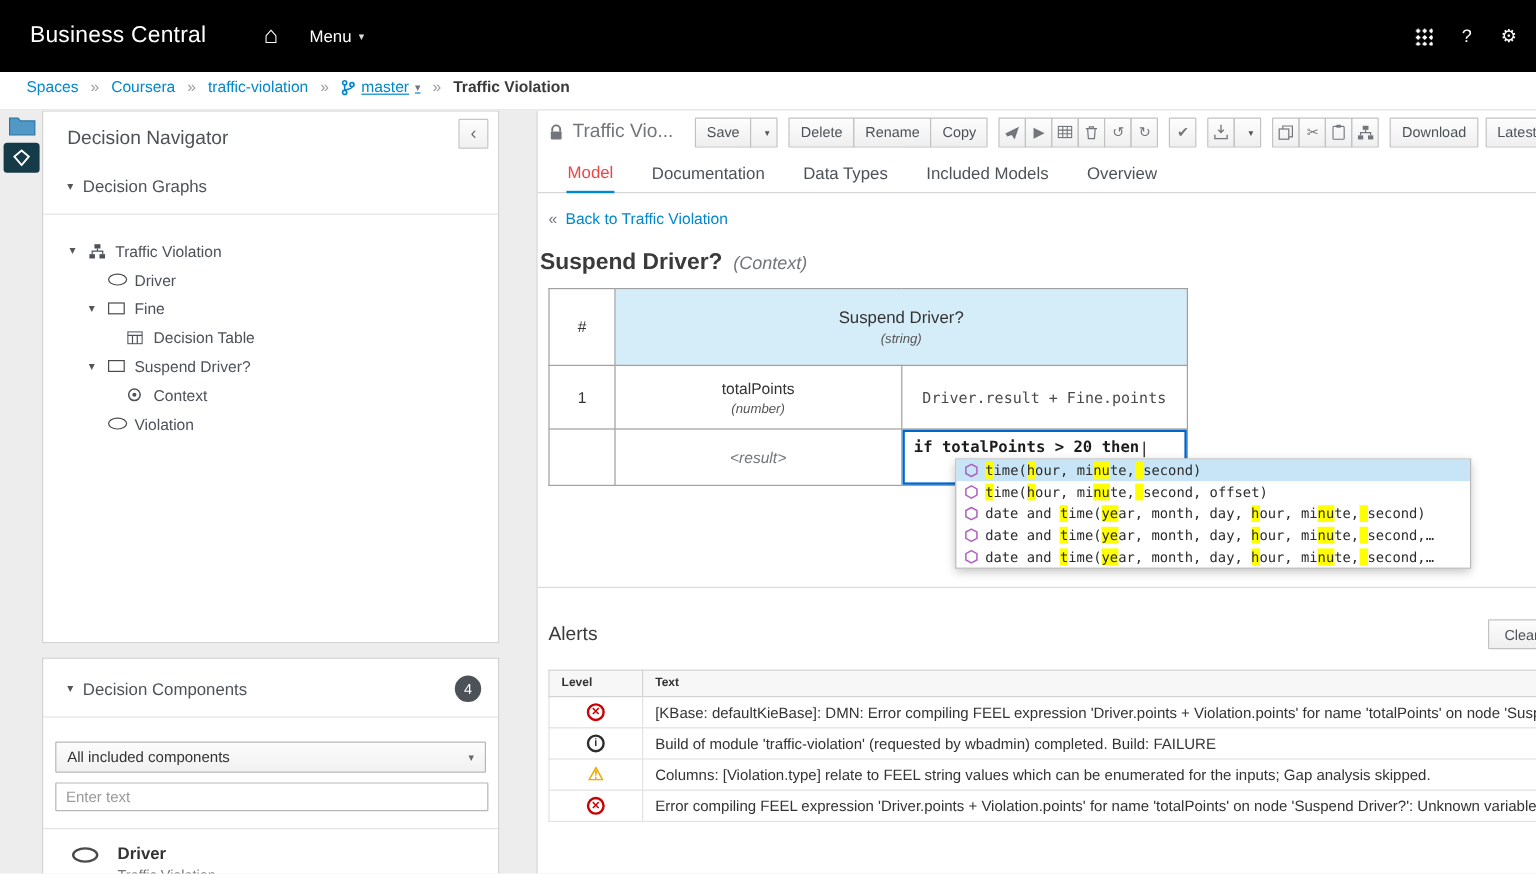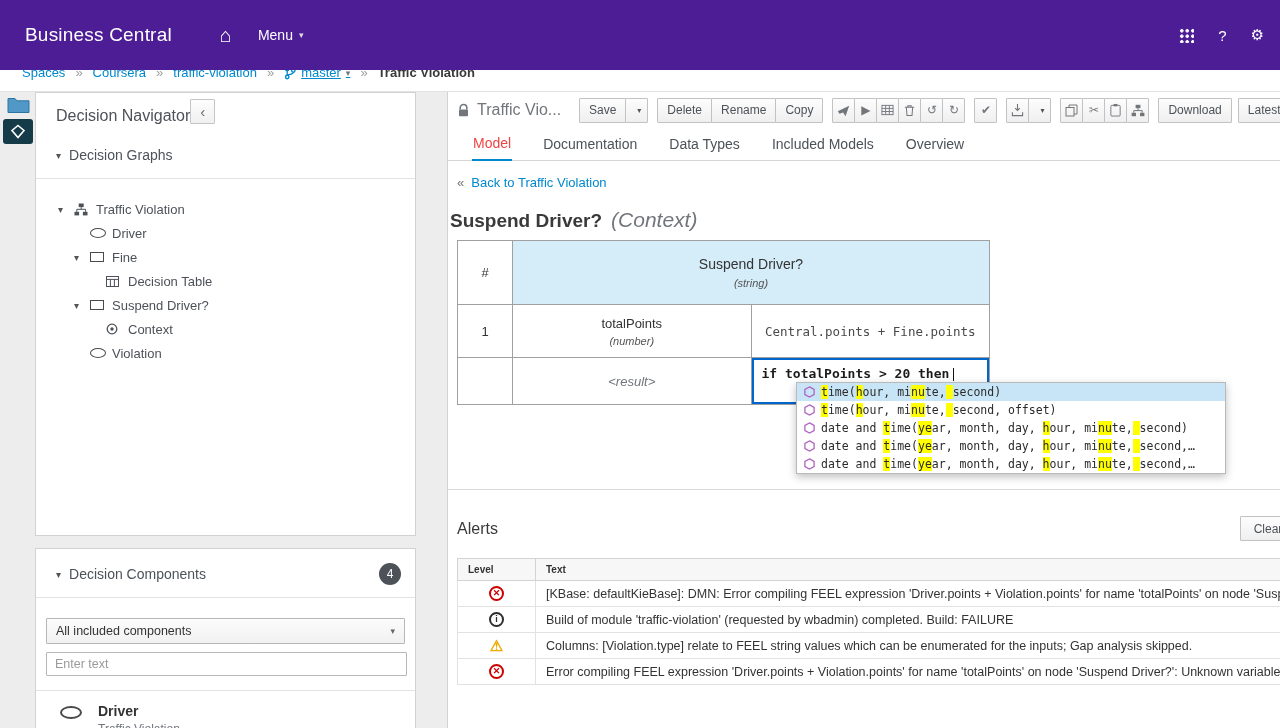--- a/index.html
+++ b/index.html
@@ -1,20 +1,20 @@
 <!DOCTYPE html>
 <html><head>
 <meta charset="utf-8">
 <style>
   * { box-sizing: border-box; margin: 0; padding: 0; }
   html,body { width:1280px; height:728px; overflow:hidden; }
   body { font-family:"Liberation Sans", sans-serif; font-size:13px; color:#333; background:#ededed; position:relative; }
 
   
-  .topbar { position:absolute; top:0; left:0; right:0; height:70px; background:#4c1d95; display:flex; align-items:center; color:#fff; z-index:20; }
+  .topbar { position:absolute; top:0; left:0; right:0; height:60px; background:#000000; display:flex; align-items:center; color:#fff; z-index:20; }
   .brand { font-size:19px; margin-left:25px; font-weight:400; letter-spacing:.2px; cursor:pointer; }
   .home-btn { margin-left:48px; font-size:20px; line-height:1; cursor:pointer; color:#fff; }
   .menu-btn { margin-left:26px; font-size:14px; display:flex; align-items:center; gap:6px; cursor:pointer; }
   .menu-btn .tb-caret { font-size:9px; color:#ddd; }
   .topbar-right { margin-left:auto; display:flex; align-items:center; gap:24px; margin-right:16px; }
   .grid9 { width:15px; height:15px; background-image:radial-gradient(circle,#fff 1.6px,transparent 1.8px); background-size:5.5px 5.5px; background-position:0 0; cursor:pointer; }
   .help-btn,.gear-btn { font-size:15px; cursor:pointer; color:#fff; }
 
   
   .breadcrumbbar { position:absolute; top:54px; left:0; right:0; height:38px; background:#fff; display:flex; align-items:center; padding-left:22px; gap:10px; font-size:13px; border-bottom:1px solid #e3e3e3; z-index:19; }
@@ -25,21 +25,21 @@
   .bc-current { color:#3a3a3a; font-weight:700; }
 
   
   .workspace { position:absolute; top:92px; left:0; right:0; bottom:0; background:#ededed; }
 
   .dock-folder { position:absolute; left:7px; top:4px; cursor:pointer; }
   .dock-nav { position:absolute; left:3px; top:27px; width:30px; height:25px; background:#153b48; border-radius:3px; display:flex; align-items:center; justify-content:center; cursor:pointer; }
 
   .card { background:#fff; border:1px solid #d2d2d2; }
   .nav-card { position:absolute; left:35px; top:0; width:381px; height:444px; overflow:hidden; }
-  .nav-head { display:flex; align-items:flex-start; justify-content:flex-start; padding:6px 8px 0 20px; }
+  .nav-head { display:flex; align-items:flex-start; justify-content:space-between; padding:6px 8px 0 20px; }
   .nav-title { font-size:16px; color:#4d5258; margin-top:8px; }
   .collapse-btn { width:25px; height:25px; border:1px solid #c5c5c5; background:linear-gradient(#fdfdfd,#f0f0f0); color:#6a6a6a; font-size:15px; line-height:23px; text-align:center; border-radius:1px; cursor:pointer; }
   .section-head { display:flex; align-items:center; gap:8px; padding-left:20px; color:#4d5258; font-size:14px; cursor:pointer; }
   .nav-card .section-head { margin-top:22px; }
   .sec-caret { font-size:10px; color:#555; }
   .hr { border-top:1px solid #e3e3e3; }
   .nav-card .hr { margin-top:15px; }
   .tree { list-style:none; padding-top:18px; }
   .tree-row { display:flex; align-items:center; height:24px; font-size:13px; color:#4d5258; cursor:pointer; }
   .lvl0 { padding-left:22px; } .lvl1 { padding-left:38px; } .lvl2 { padding-left:54px; }
@@ -76,21 +76,21 @@
   .tabs { position:absolute; top:36px; left:0; right:0; height:33px; border-bottom:1px solid #d6d6d6; display:flex; align-items:flex-end; padding-left:9px; }
   .tab { padding:7px 1px 8px; margin:0 15px; font-size:14px; color:#4d5258; cursor:pointer; }
   .tab.active { color:#ef4444; border-bottom:2px solid #0088ce; margin-bottom:-1px; }
 
   .back-link { position:absolute; top:83px; left:9px; font-size:13px; display:flex; align-items:center; gap:7px; cursor:pointer; }
   .back-link .chev { color:#72767b; font-size:13px; }
   .back-link .lbl { color:#0088ce; }
 
   .page-heading { position:absolute; top:116px; left:2px; display:flex; align-items:baseline; gap:9px; }
   .ph-title { font-size:19px; font-weight:700; color:#3a3a3a; }
-  .ph-type { font-size:21px; color:#72767b; font-style:italic; }
+  .ph-type { font-size:15px; color:#72767b; font-style:italic; }
 
   
   .context-grid { position:absolute; top:148px; left:9px; border-collapse:collapse; table-layout:fixed; width:533px; }
   .context-grid td { border:1px solid #a0a0a0; background:#fff; vertical-align:middle; text-align:center; }
   .cg-corner { width:55px; font-size:13px; color:#333; }
   .cg-main { background:#d5ecf9 !important; }
   .cg-title { font-size:14px; color:#333; }
   .cg-sub { font-size:11px; font-style:italic; color:#555; margin-top:5px; }
   .cg-name { font-size:13px; color:#333; }
   .cg-type { font-size:11px; font-style:italic; color:#555; margin-top:4px; }
@@ -392,21 +392,21 @@
           <div class="cg-title">Suspend Driver?</div>
           <div class="cg-sub">(string)</div>
         </td>
       </tr>
       <tr>
         <td style="height:53px;width:55px">1</td>
         <td style="width:97px">
           <div class="cg-name">totalPoints</div>
           <div class="cg-type">(number)</div>
         </td>
-        <td class="cg-expr">Central.points + Fine.points</td>
+        <td class="cg-expr">Driver.result + Fine.points</td>
       </tr>
       <tr>
         <td style="height:47px"></td>
         <td><span class="cg-result">&lt;result&gt;</span></td>
         <td class="cg-edit">
           <div class="edit-box"><span>if totalPoints &gt; 20 then</span><span class="cursor"></span></div>
         </td>
       </tr>
     </tbody>
       </table>

